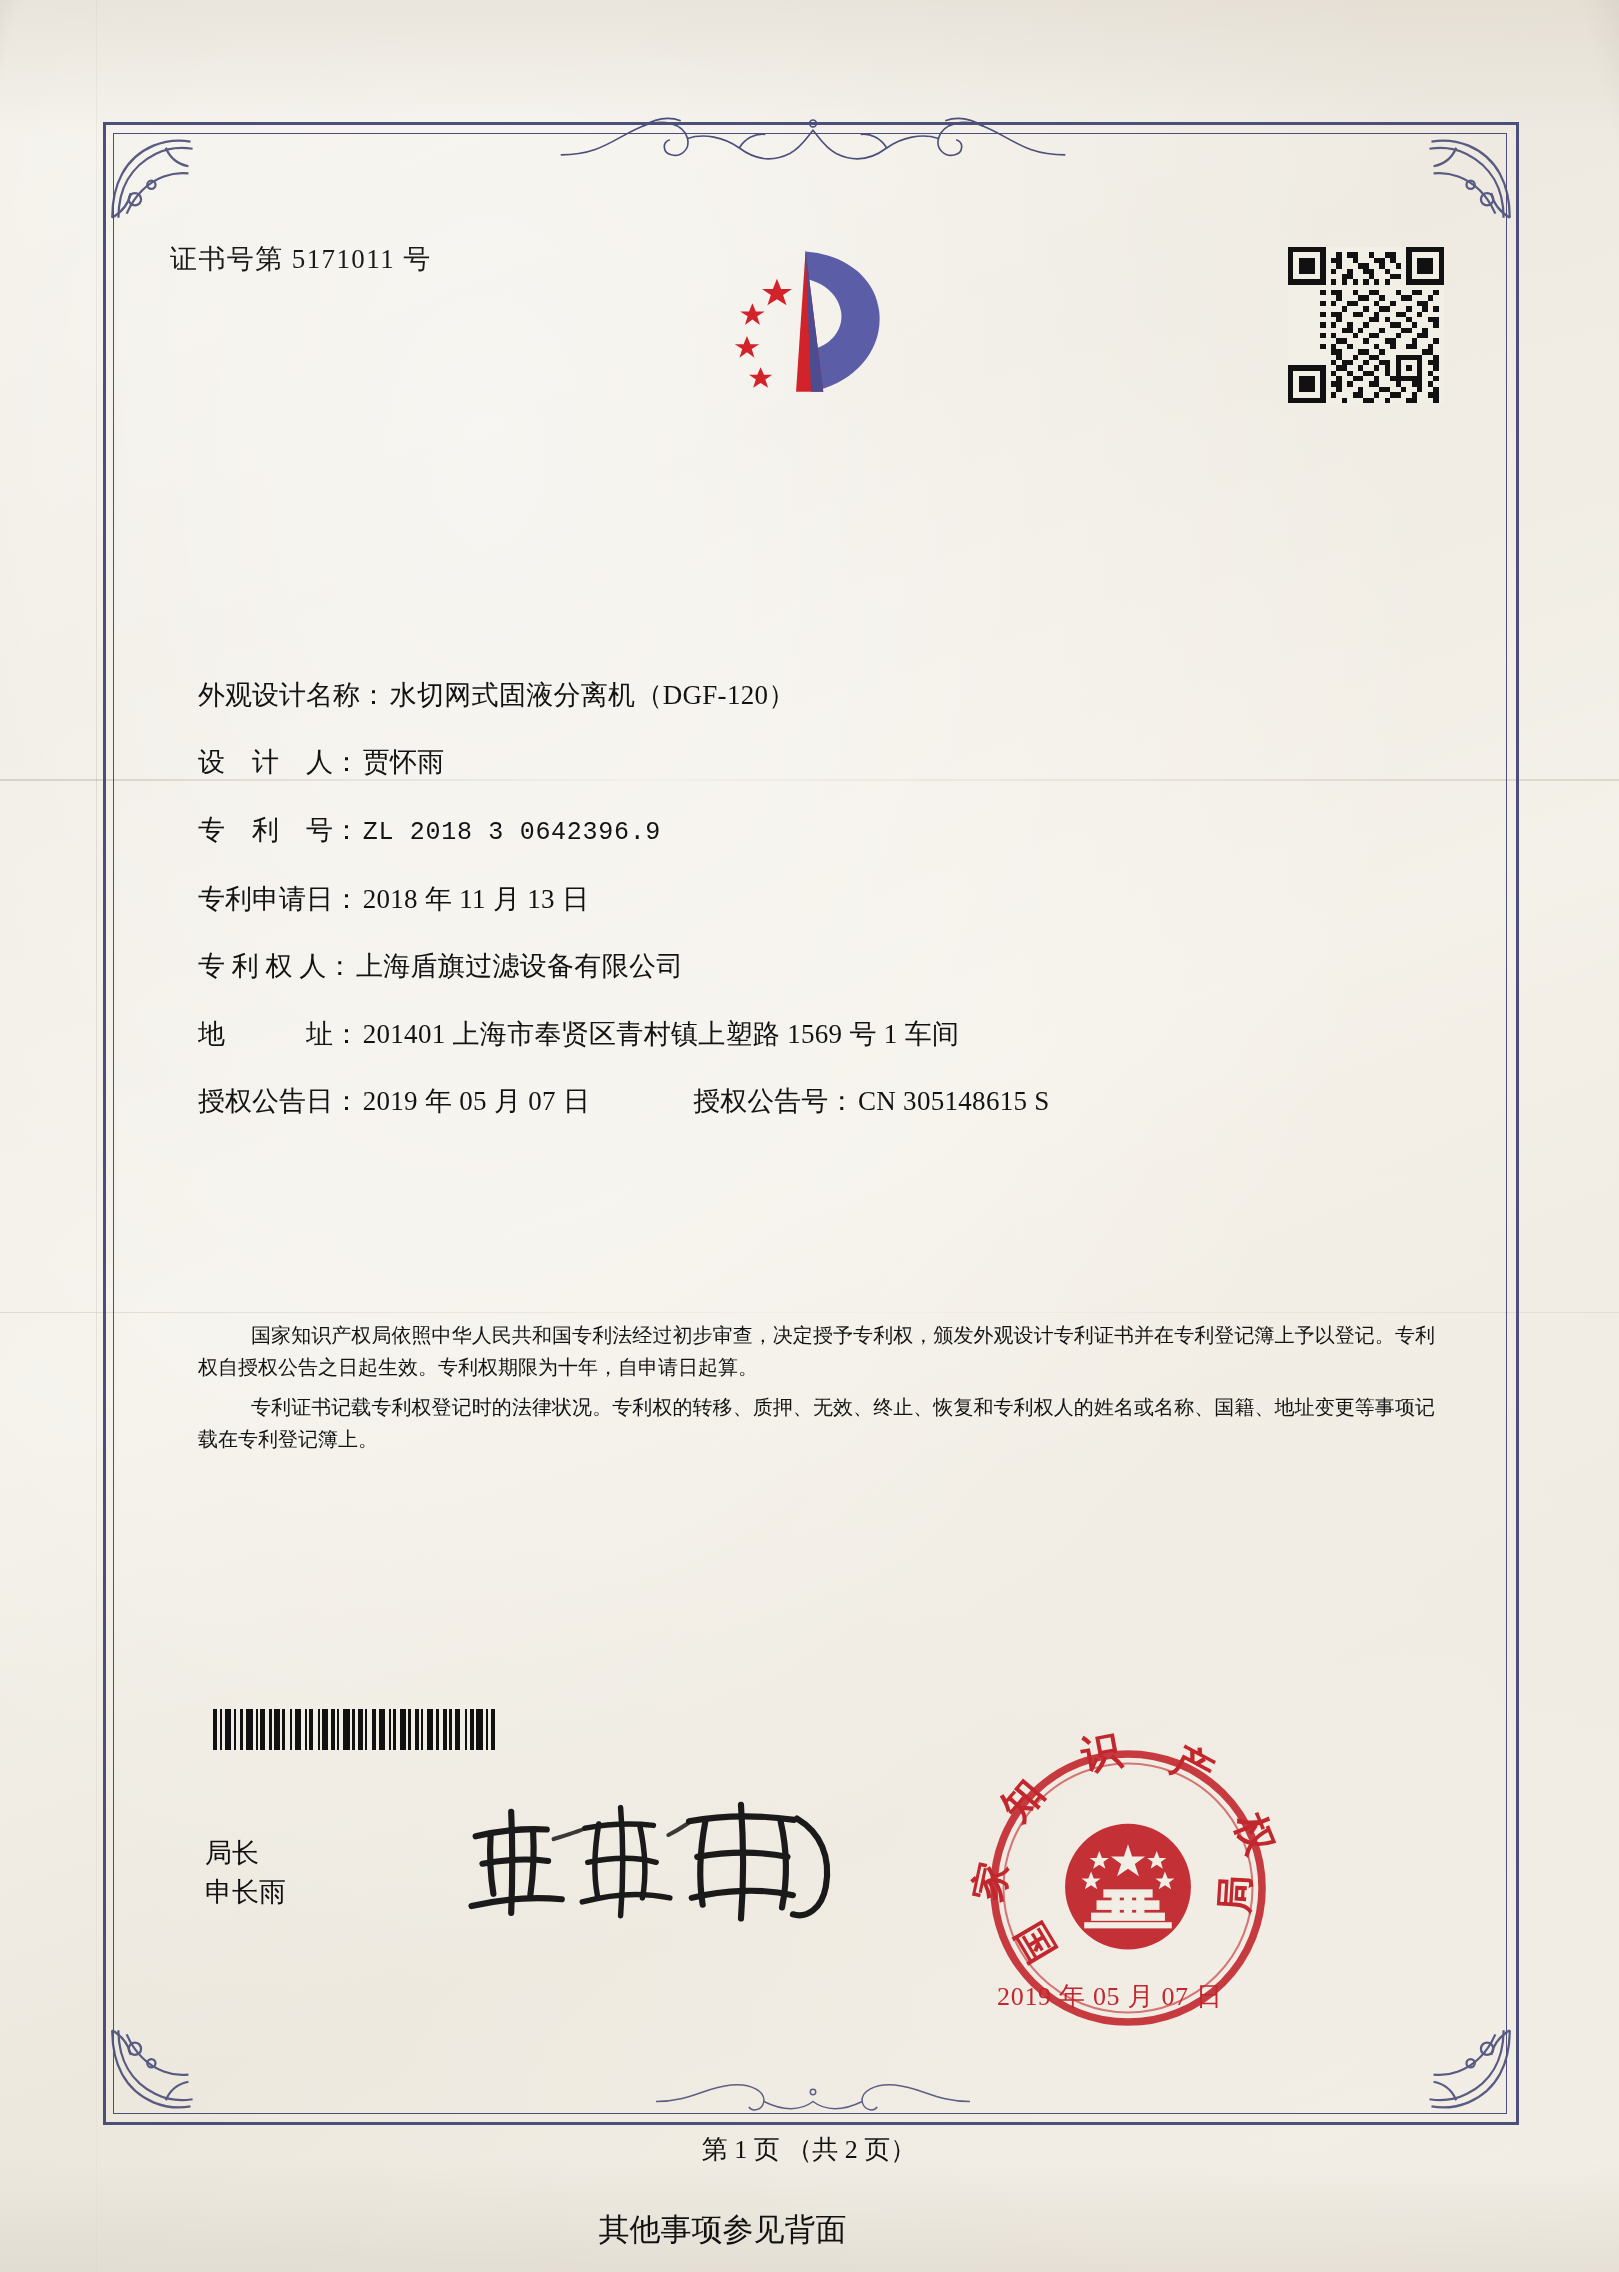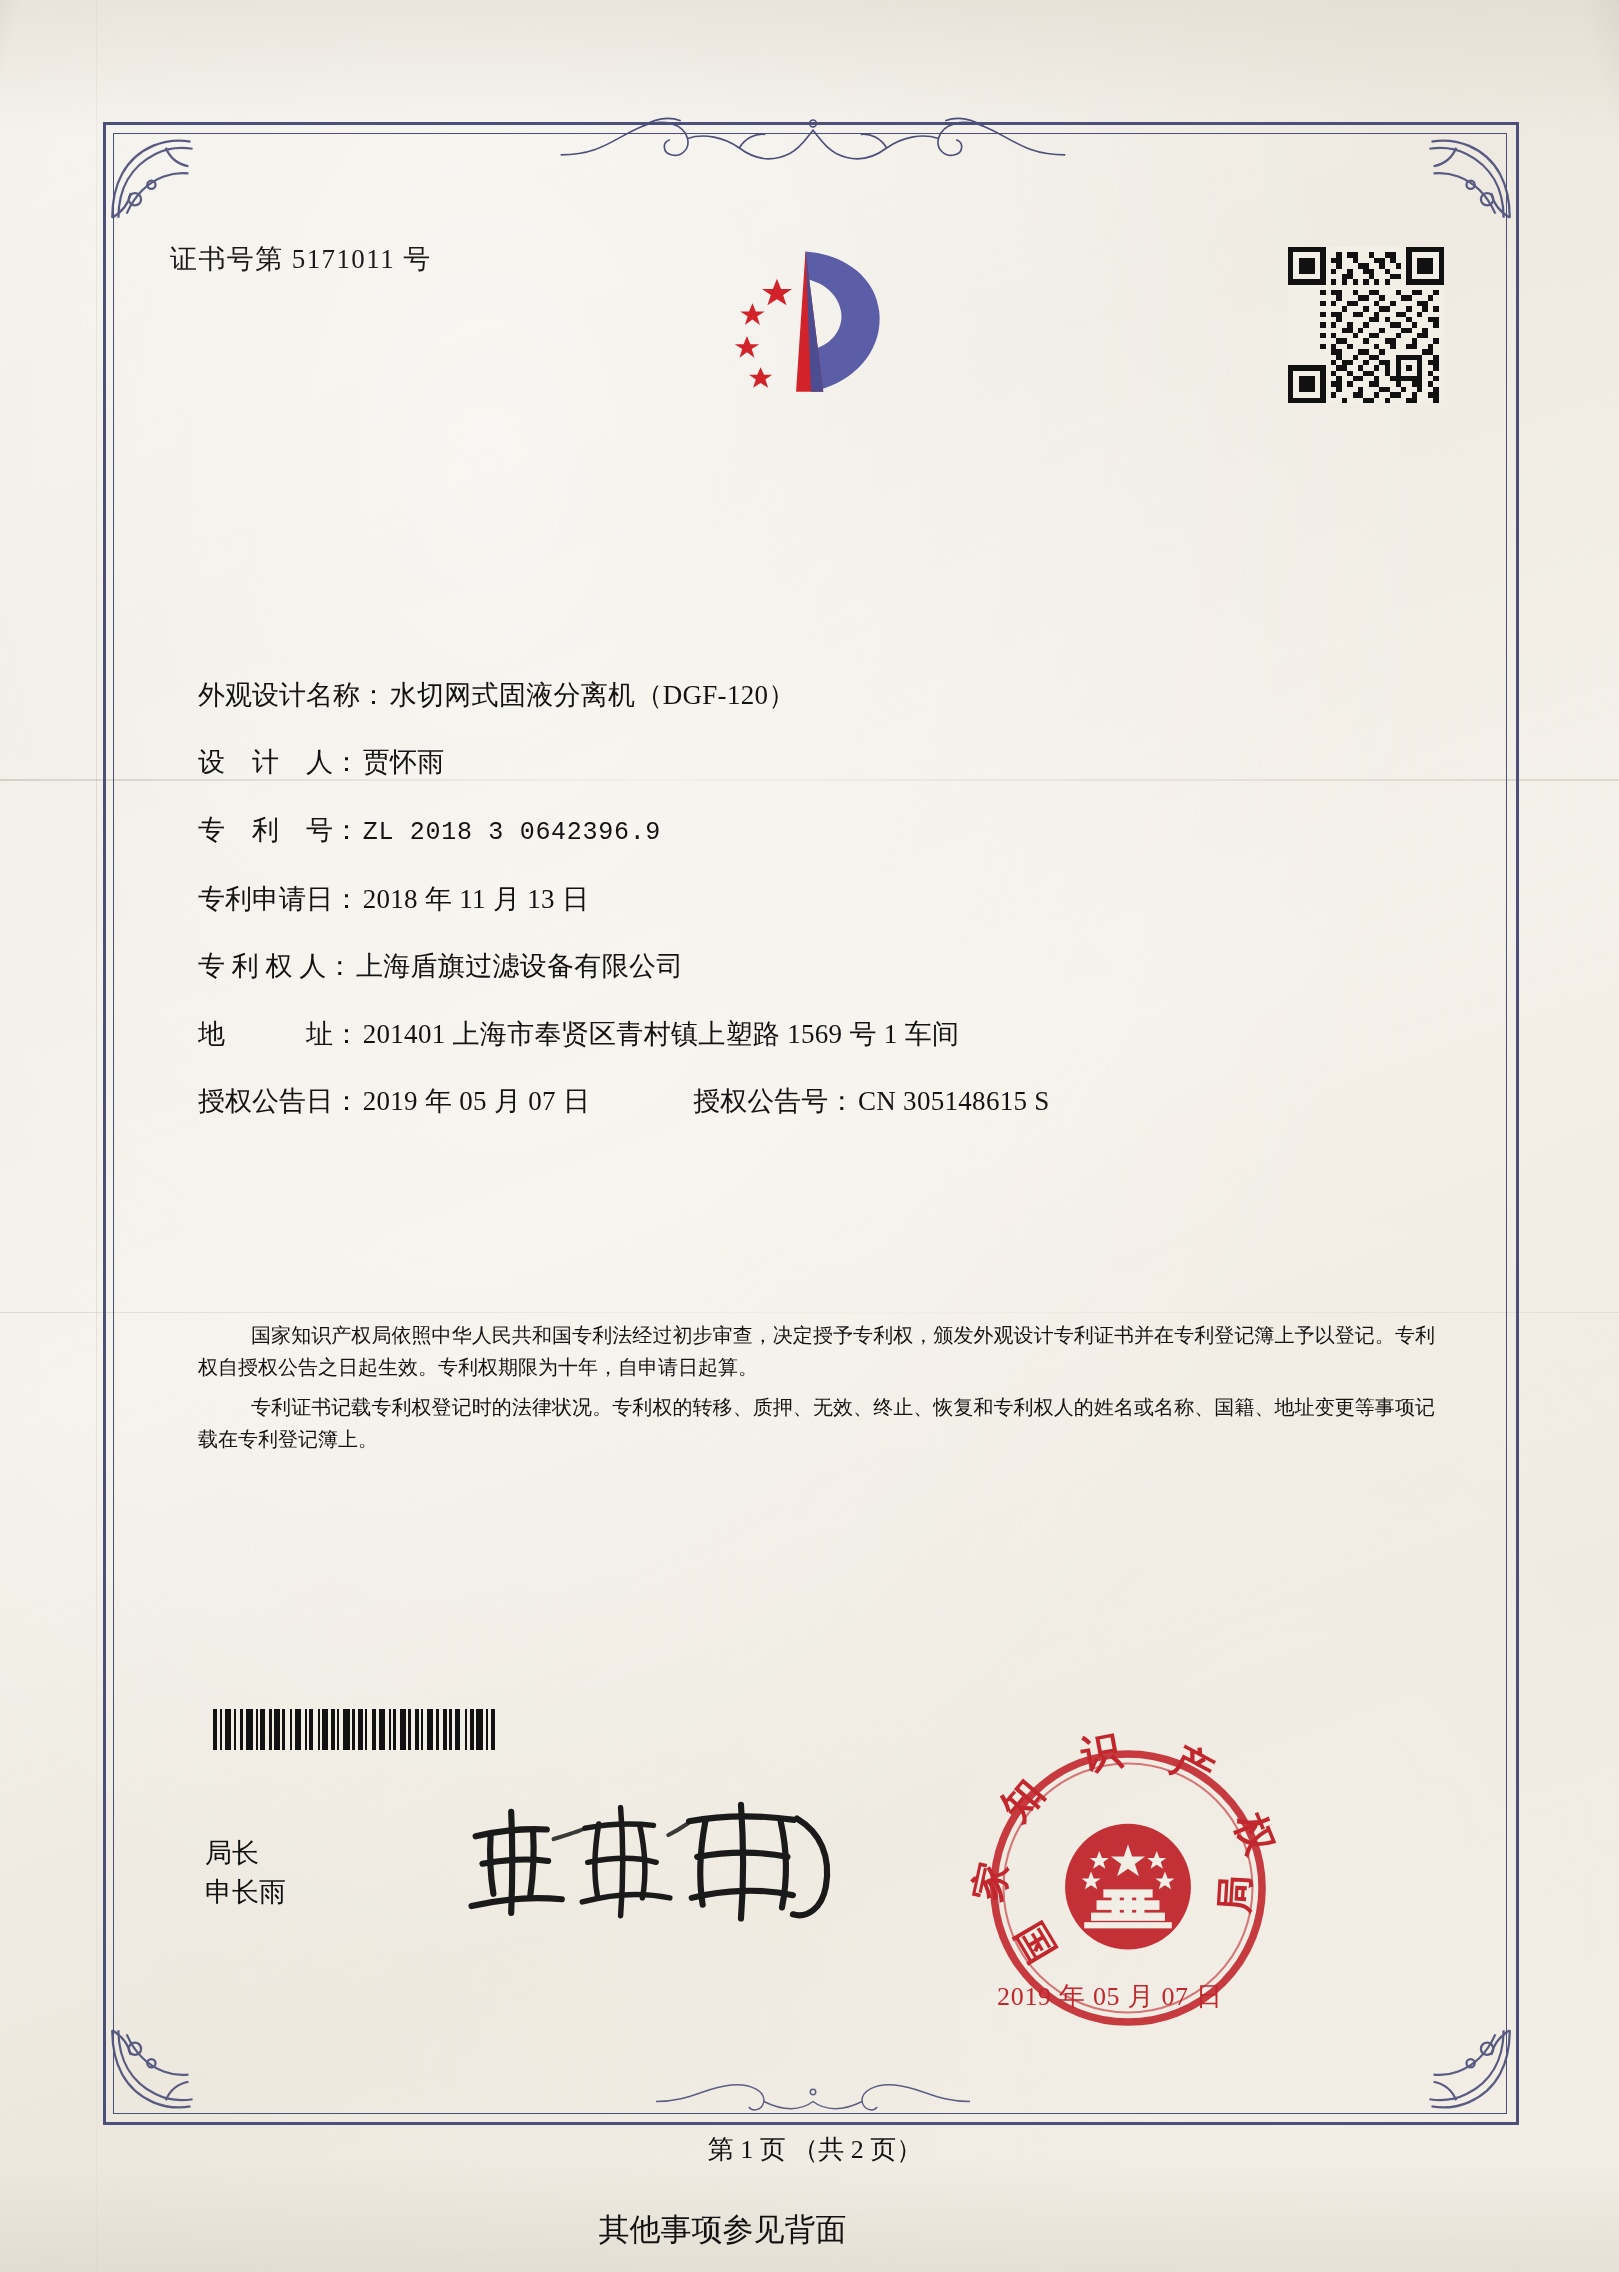--- a/index.html
+++ b/index.html
@@ -242,21 +242,21 @@
     top: 1979px;
     font-size: 26px;
     color: #c1272d;
     letter-spacing: 0.7px;
     font-family: "Liberation Serif", "DejaVu Serif", serif;
   }
 
   
   .page-num {
     position: absolute;
-    left: 10px;
+    left: 4px;
     top: 2132px;
     width: 1610px;
     text-align: center;
     font-size: 26px;
     color: #111;
   }
   .back-note {
     position: absolute;
     left: 0;
     top: 2209px;

